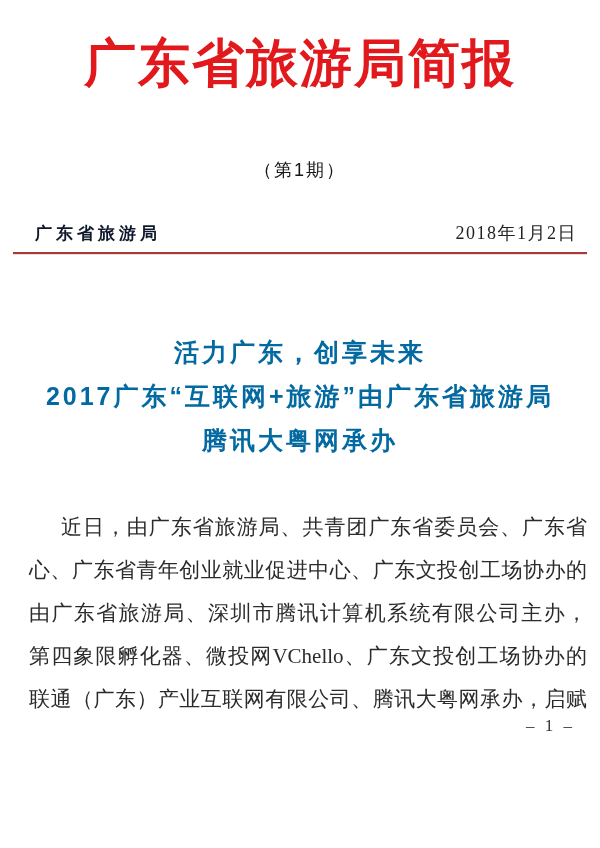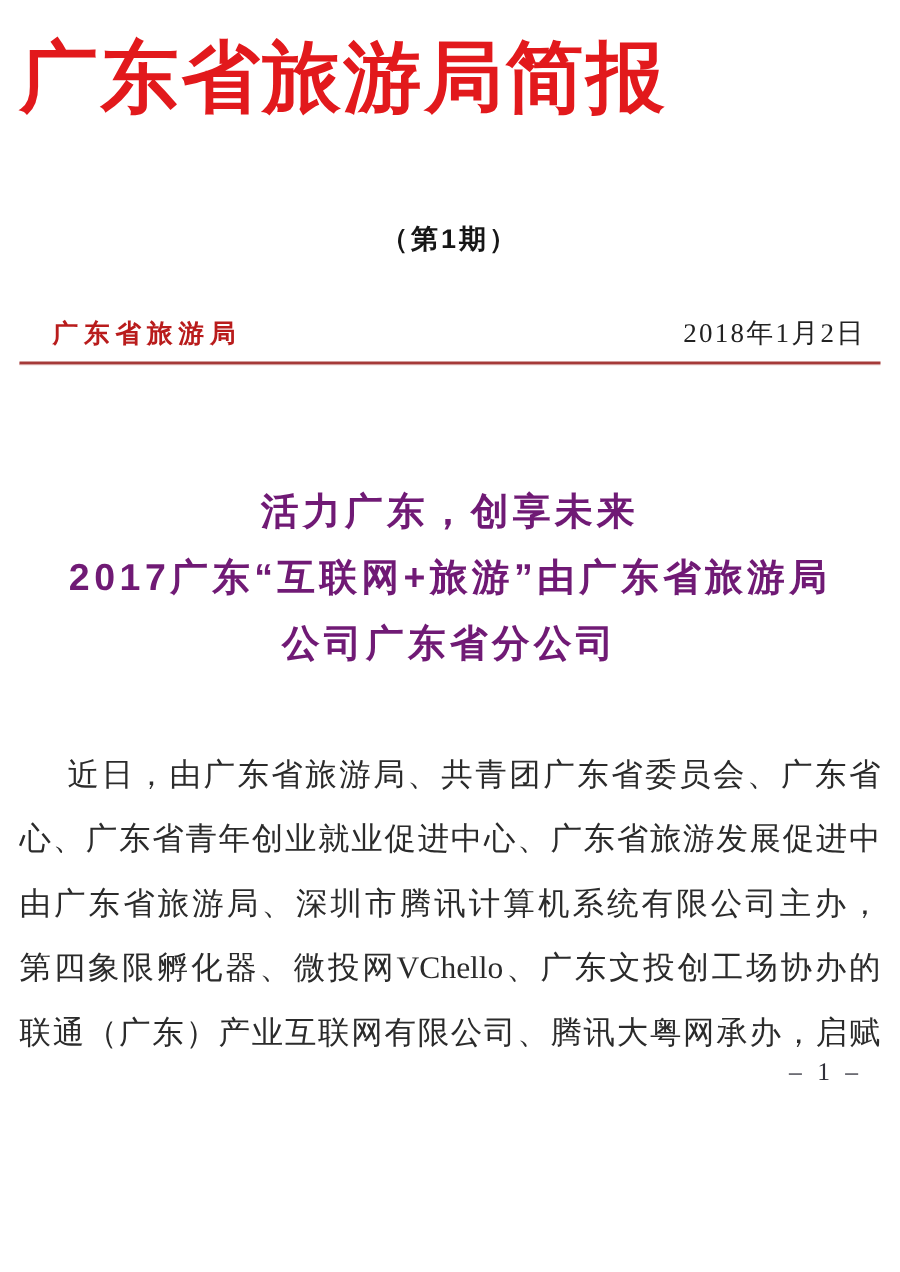--- a/index.html
+++ b/index.html
@@ -16,93 +16,94 @@
     overflow:hidden;
   }
   .page{
     width:600px;height:848px;
     background:#fff;
     padding:0 13px;
     position:relative;
   }
   
   .masthead{
-    margin-top:19px;
-    text-align:left;
+    margin-top:30px;
+    text-align:center;
     font-family:"Liberation Serif","DejaVu Serif",serif;
     font-weight:bold;
     font-size:52px;
     line-height:68px;
     letter-spacing:2px;
     color:var(--masthead-red);
     white-space:nowrap;
   }
   
   .issue{
     margin-top:60px;
     text-align:center;
     font-family:"Liberation Sans","DejaVu Sans",sans-serif;
-    font-weight:bold;
+    font-weight:normal;
     font-size:18px;
     line-height:24px;
     letter-spacing:2px;
     color:#161616;
   }
   
   .meta-row{
     margin-top:40px;
     display:flex;
     justify-content:space-between;
     align-items:baseline;
     padding:0 10px 0 22px;
     line-height:22px;
   }
   .meta-org{
     font-weight:bold;
     font-size:17px;
     letter-spacing:4px;
-    color:#b91c1c;
+    color:#0f172a;
   }
   .meta-date{
     font-size:18px;
     letter-spacing:1.5px;
     color:#222;
     text-align:right;
   }
   
   .rule{
     margin-top:7px;
     border-top:2.5px solid var(--rule-red);
     box-shadow:0 0.5px 0 rgba(165,58,56,.35);
   }
   
   .headline{
     margin-top:76px;
     text-align:center;
     font-family:"Liberation Sans","DejaVu Sans",sans-serif;
     font-weight:bold;
     font-size:25px;
-    color:#701a75;
+    color:#0369a1;
   }
   .headline-line{
     line-height:44px;
     letter-spacing:3px;
     white-space:nowrap;
   }
   
   .body-text{
     margin-top:44px;
     font-size:21px;
     color:#2b2b2b;
   }
   .body-line{
     line-height:43px;
     text-align:justify;
     text-align-last:justify;
     white-space:nowrap;
+    margin-left:16px;
   }
   .body-line.first{
     text-indent:32px;
   }
   .body-line.last{
     text-align:left;
     text-align-last:left;
     letter-spacing:1.5px;
   }
   
@@ -128,26 +129,26 @@
   <div class="meta-row">
     <span class="meta-org">广东省旅游局</span>
     <span class="meta-date">2018年1月2日</span>
   </div>
 
   <div class="rule"></div>
 
   <div class="headline">
     <div class="headline-line">活力广东，创享未来</div>
     <div class="headline-line">2017广东“互联网+旅游”由广东省旅游局</div>
-    <div class="headline-line">公司广东省分公司</div>
+    <div class="headline-line">腾讯大粤网承办</div>
   </div>
 
   <div class="body-text">
     <div class="body-line first">近日，由广东省旅游局、共青团广东省委员会、广东省</div>
-    <div class="body-line">心、广东省青年创业就业促进中心、广东省旅游发展促进中</div>
+    <div class="body-line">心、广东省青年创业就业促进中心、广东文投创工场协办的</div>
     <div class="body-line">由广东省旅游局、深圳市腾讯计算机系统有限公司主办，</div>
     <div class="body-line">第四象限孵化器、微投网VChello、广东文投创工场协办的</div>
     <div class="body-line">联通（广东）产业互联网有限公司、腾讯大粤网承办，启赋</div>
   </div>
 
   <div class="page-number">– 1 –</div>
 
 </div>
 
 </body></html>

